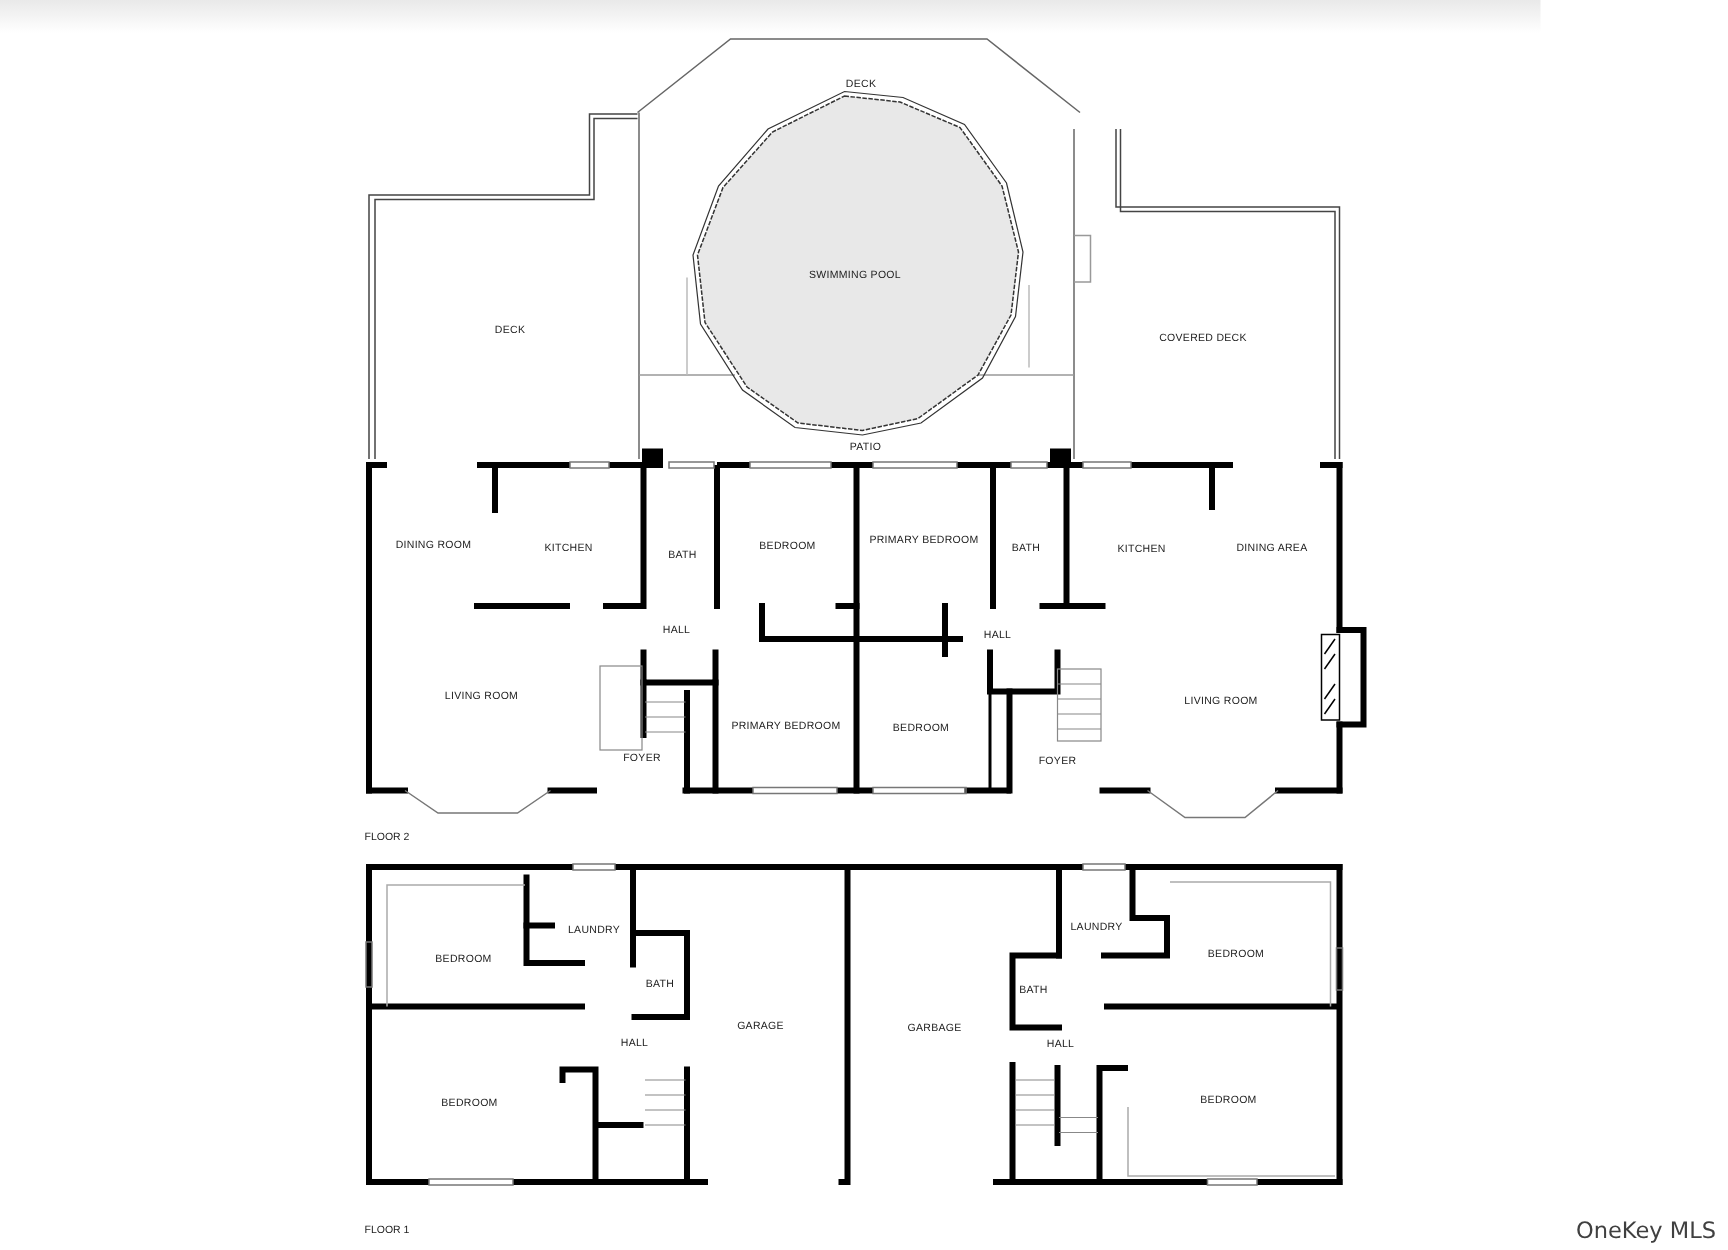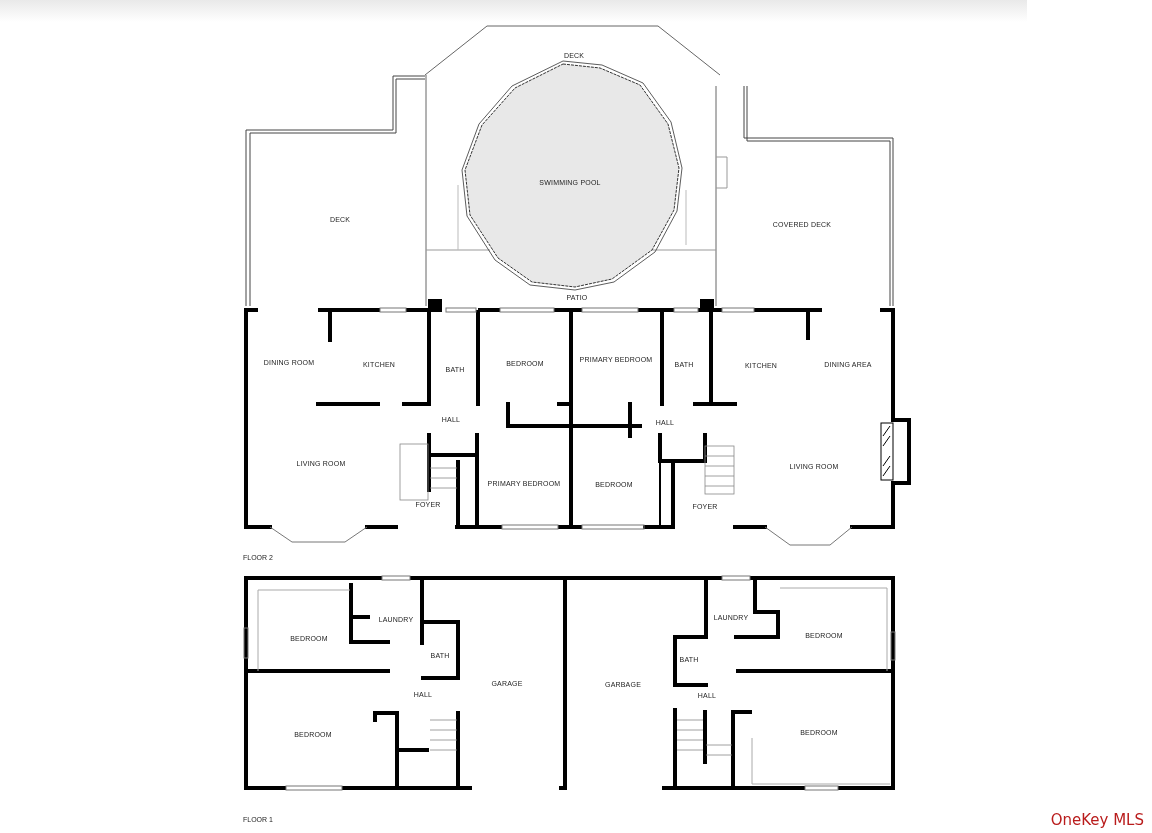--- a/index.html
+++ b/index.html
@@ -1,21 +1,21 @@
 <!DOCTYPE html>
 <html><head>
 <meta charset="utf-8">
 <style>
   html,body{margin:0;padding:0;background:#fff;}
   body{width:1152px;height:833px;position:relative;overflow:hidden;font-family:"Liberation Sans",sans-serif;}
   .topbar{position:absolute;left:0;top:0;width:1027px;height:22px;background:linear-gradient(#e9e9e9,#ffffff);}
   svg.plan{position:absolute;left:0;top:0;}
   .lbl{font-family:"Liberation Sans",sans-serif;font-size:7px;fill:#222;text-anchor:middle;letter-spacing:0.2px;}
   .flabel{font-family:"Liberation Sans",sans-serif;font-size:7px;fill:#222;}
-  .watermark{position:absolute;right:8px;bottom:4px;font-family:"DejaVu Sans",sans-serif;font-size:15px;color:#b91c1c;}
+  .watermark{position:absolute;right:8px;bottom:4px;font-family:"DejaVu Sans",sans-serif;font-size:15px;color:#404040;}
 </style>
 </head>
 <body>
 
 <div class="topbar"></div>
 
 <svg class="plan" width="1152" height="833" viewBox="0 0 1152 833">
 
   <g fill="none" stroke="#666" stroke-width="1">
 

